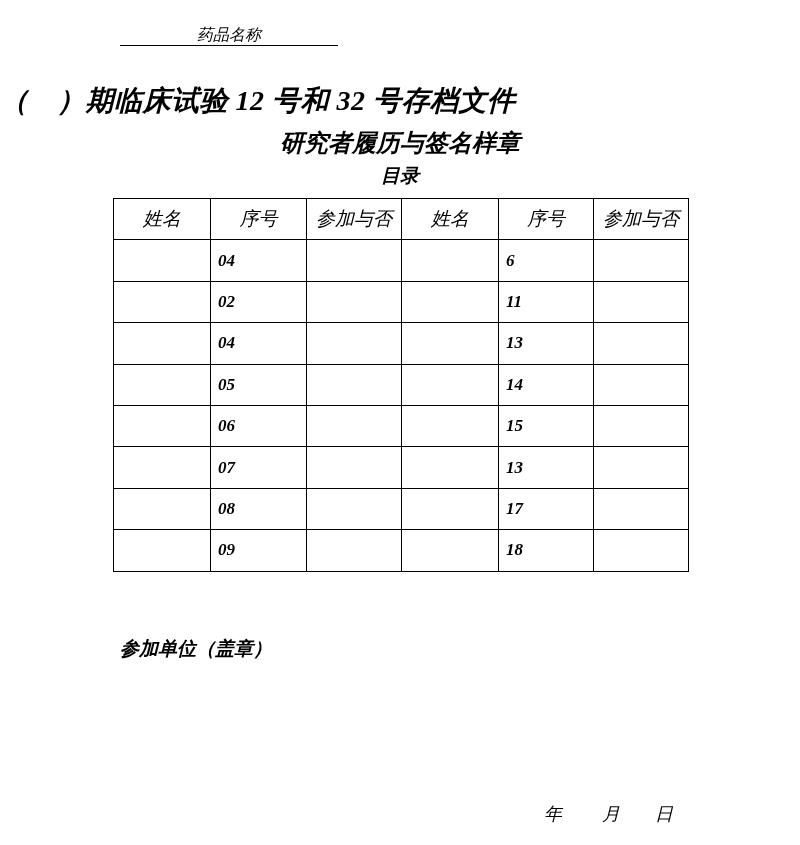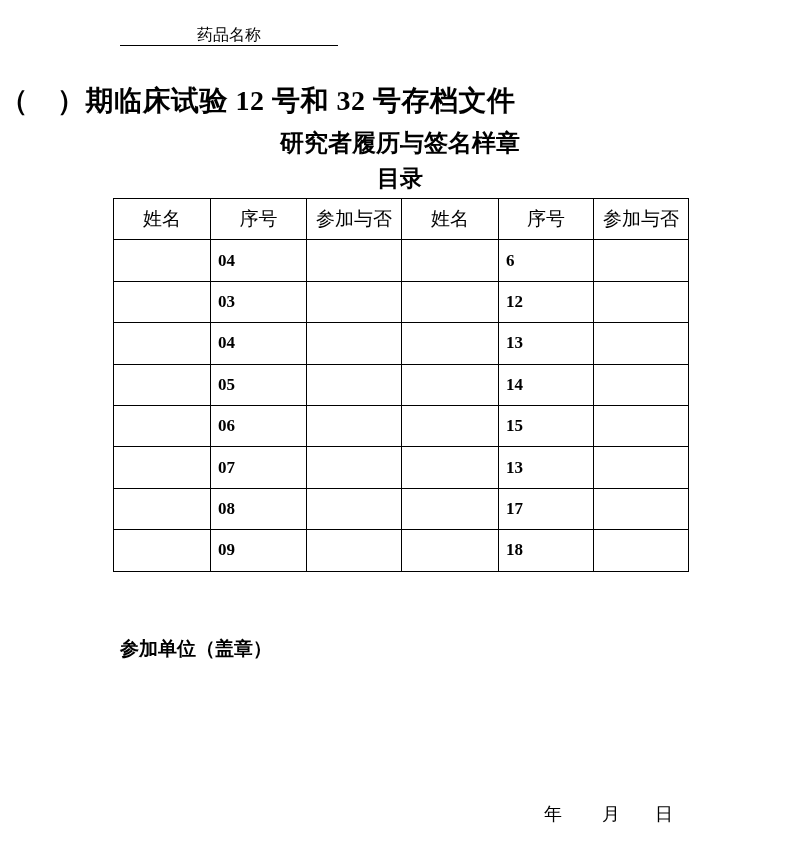--- a/index.html
+++ b/index.html
@@ -7,20 +7,21 @@
   body {
     font-family: "Liberation Serif", "DejaVu Serif", serif;
     color: #000000;
   }
   .page {
     position: relative;
     width: 800px;
     height: 845px;
     background: #ffffff;
     overflow: hidden;
+    font-style: italic;
   }
   
   .drug-name-line {
     position: absolute;
     left: 120px;
     top: 24px;
     width: 218px;
     height: 22px;
     border-bottom: 1.5px solid #000;
     text-align: center;
@@ -47,21 +48,21 @@
     text-align: center;
     font-size: 24px;
     font-weight: 700;
   }
   .toc-heading {
     position: absolute;
     left: 0;
     top: 163px;
     width: 800px;
     text-align: center;
-    font-size: 23px;
+    font-size: 19px;
     font-weight: 700;
   }
   
   .directory-table {
     position: absolute;
     left: 113px;
     top: 198px;
     width: 575px;
     border-collapse: collapse;
     table-layout: fixed;
@@ -142,24 +143,24 @@
     <tr>
       <td></td>
       <td class="serial-cell">04</td>
       <td></td>
       <td></td>
       <td class="serial-cell">6</td>
       <td></td>
     </tr>
     <tr>
       <td></td>
-      <td class="serial-cell">03</td>
-      <td></td>
-      <td></td>
-      <td class="serial-cell">12</td>
+      <td class="serial-cell">02</td>
+      <td></td>
+      <td></td>
+      <td class="serial-cell">11</td>
       <td></td>
     </tr>
     <tr>
       <td></td>
       <td class="serial-cell">04</td>
       <td></td>
       <td></td>
       <td class="serial-cell">13</td>
       <td></td>
     </tr>

